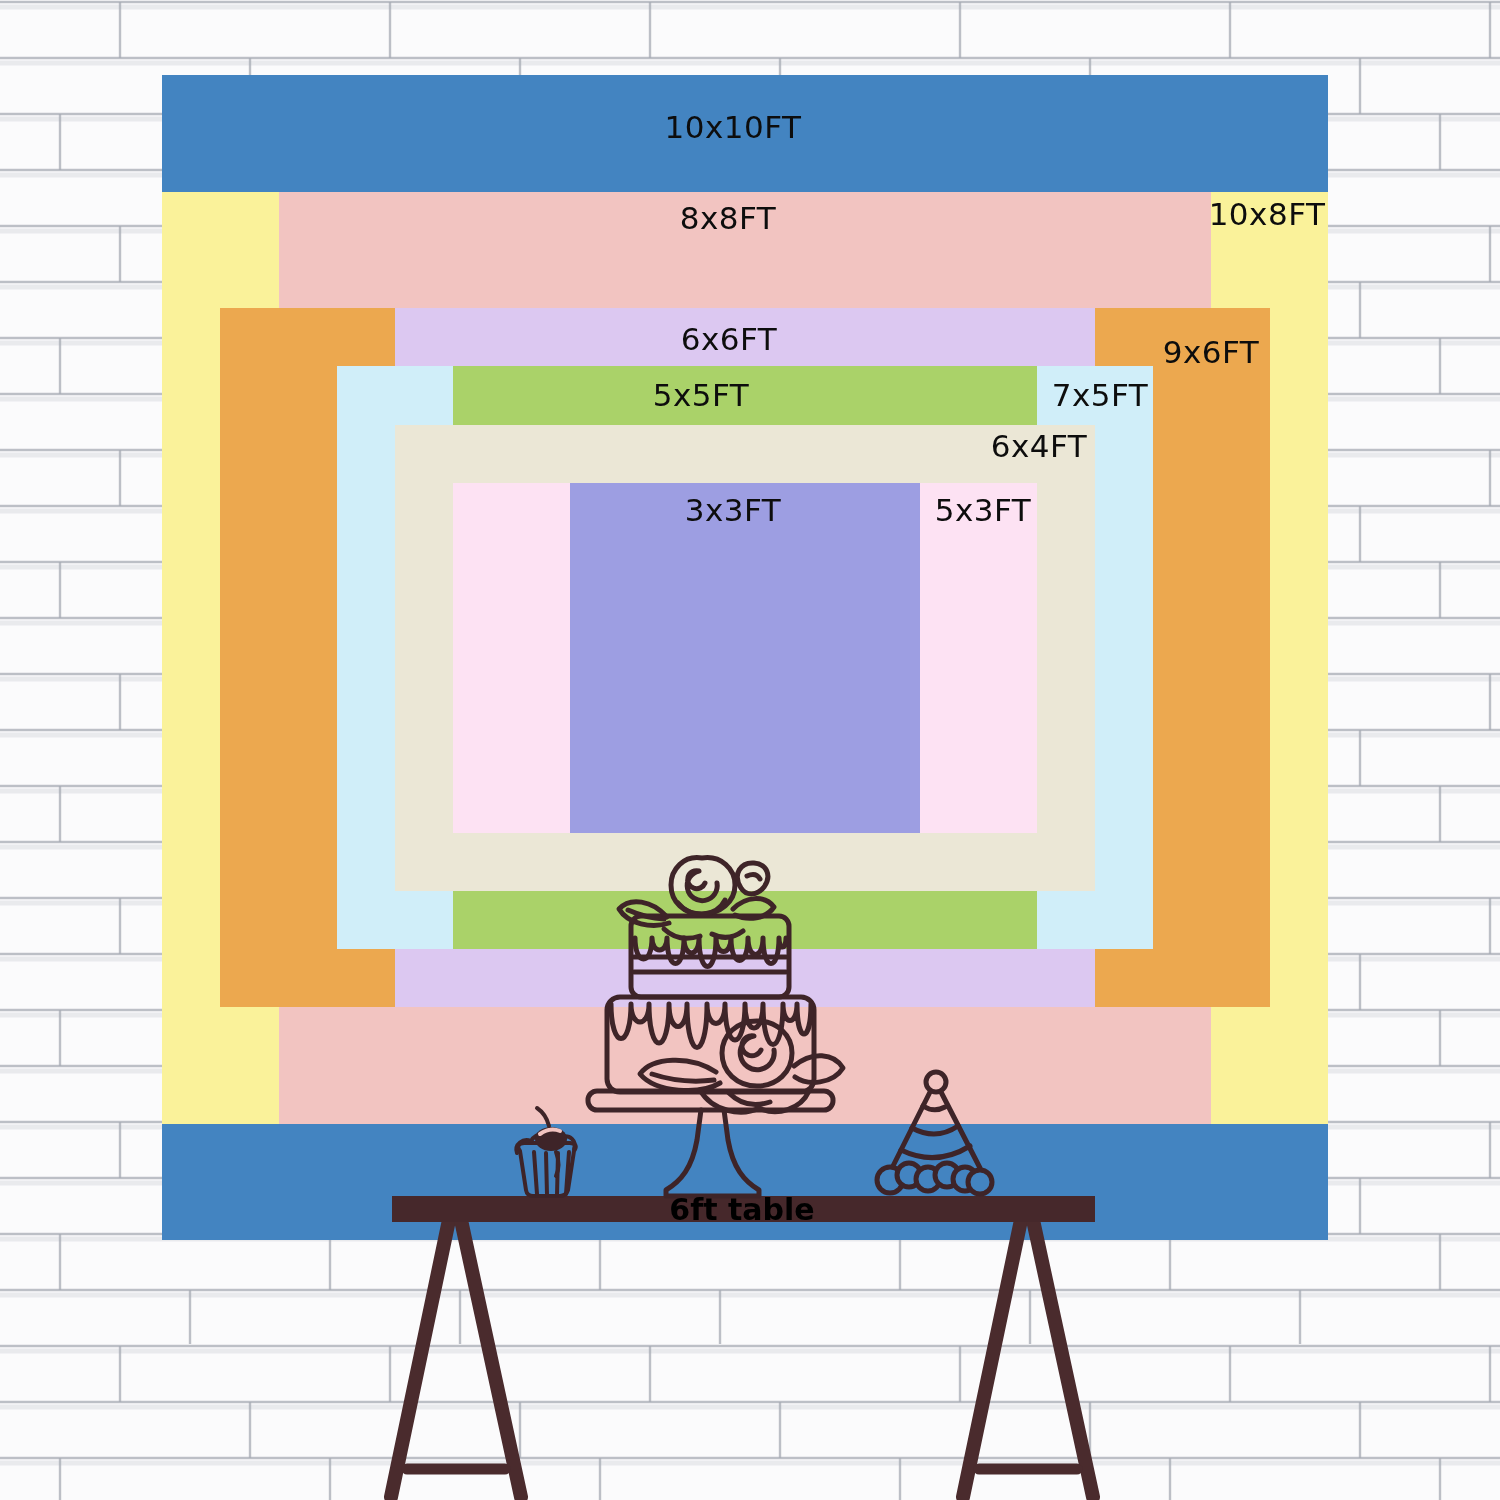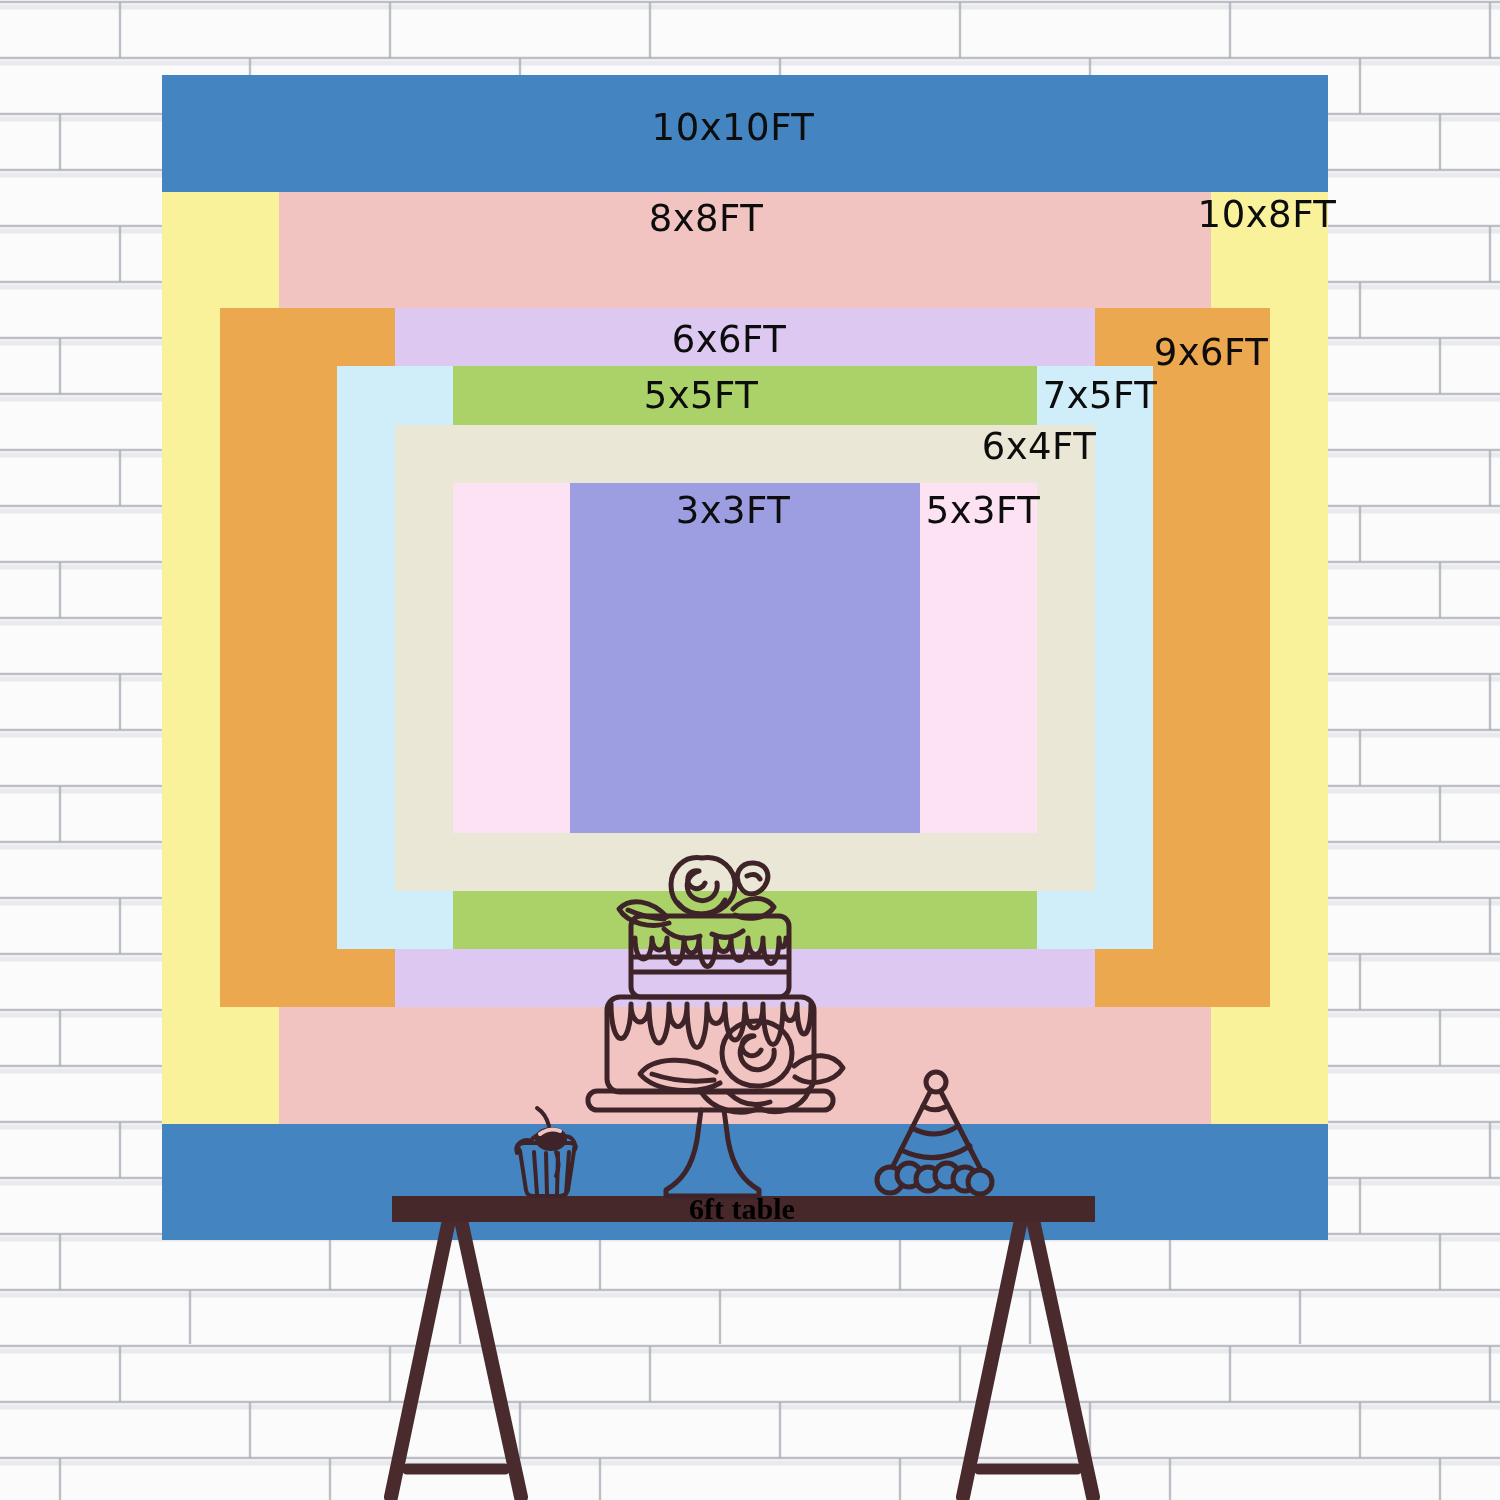--- a/index.html
+++ b/index.html
@@ -21,44 +21,44 @@
   .l2{left:117px;top:117px;width:932px;height:932px;}
   .l3{left:58px;top:233px;width:1050px;height:699px;}
   .l4{left:233px;top:233px;width:700px;height:699px;}
   .l5{left:175px;top:291px;width:816px;height:583px;}
   .l6{left:291px;top:291px;width:584px;height:583px;}
   .l7{left:233px;top:350px;width:700px;height:466px;}
   .l8{left:291px;top:408px;width:584px;height:350px;}
   .l9{left:408px;top:408px;width:350px;height:350px;}
 
   .lbl{position:absolute;transform:translate(-50%,-50%);color:var(--label);
-       font-size:37px;letter-spacing:.5px;white-space:nowrap;}
+       font-size:31px;letter-spacing:.5px;white-space:nowrap;}
   .lbl-10x10{left:571px;top:52px;}
-  .lbl-8x8{left:544px;top:143px;}
+  .lbl-8x8{left:566px;top:143px;}
   .lbl-10x8{left:1105px;top:139px;}
   .lbl-6x6{left:567px;top:264px;}
   .lbl-9x6{left:1049px;top:264px;margin-top:13px;}
   .lbl-5x5{left:539px;top:320px;}
   .lbl-7x5{left:938px;top:320px;}
   .lbl-6x4{left:877px;top:371px;}
   .lbl-3x3{left:571px;top:435px;}
   .lbl-5x3{left:821px;top:435px;text-align:right;}
 
   .art{position:absolute;left:0;top:0;}
   .art .line{fill:none;stroke:var(--art);stroke-width:5;stroke-linecap:round;stroke-linejoin:round;}
   .art .thin{stroke-width:4;}
   .art .fill{fill:var(--art);stroke:none;}
   .art .hl{fill:none;stroke:#f2c3c0;stroke-width:4;stroke-linecap:round;}
   .art .trim{fill:var(--blue);stroke:var(--art);stroke-width:5;}
   .art .table-bar{fill:var(--tablebar);stroke:none;}
   .art .leg{stroke:var(--legs);stroke-width:14;stroke-linecap:round;fill:none;}
   .art .leg-bar{stroke:var(--legs);stroke-width:11;stroke-linecap:round;fill:none;}
 
   .table-label{position:absolute;left:742px;top:1209px;transform:translate(-50%,-50%);
-       color:#000;font-size:30px;font-weight:600;white-space:nowrap;font-family:Liberation Serif, serif;}
+       color:#000;font-size:30px;font-weight:600;white-space:nowrap;}
 </style>
 </head>
 <body>
 
 <div class="page">
 
   <svg class="wall" width="1500" height="1500" viewBox="0 0 1500 1500">
     <defs>
       <pattern id="bricks" width="840" height="224" patternUnits="userSpaceOnUse">
         <rect width="840" height="224" fill="var(--wall)"></rect>

